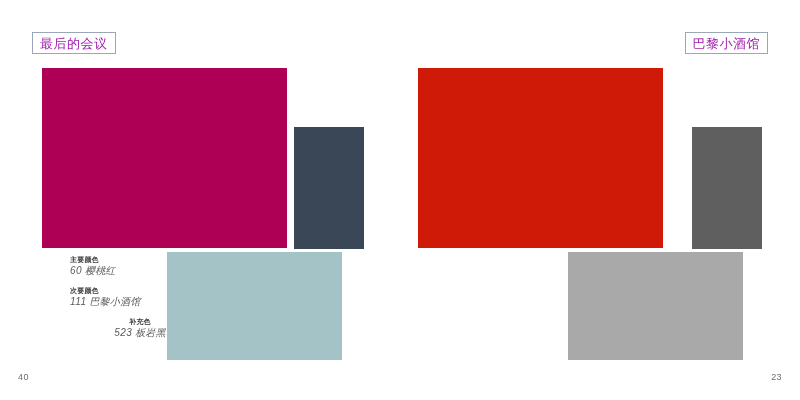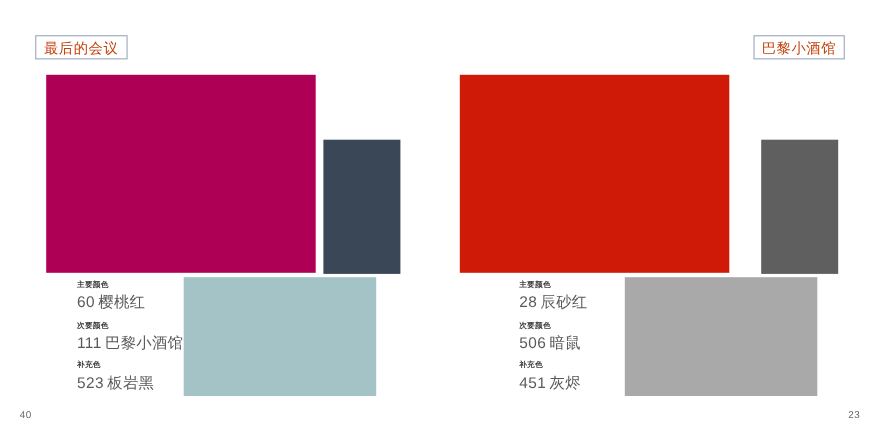--- a/index.html
+++ b/index.html
@@ -37,21 +37,21 @@
     top: 32px;
     height: 22px;
     box-sizing: border-box;
     border: 1px solid #9aa7b8;
     background: #ffffff;
     display: flex;
     align-items: center;
     padding: 0 7px;
     font-size: 13px;
     line-height: 1;
-    color: #c2410c;
+    color: #a21caf;
     letter-spacing: 0.5px;
     white-space: nowrap;
   }
   .page.left .title-field  { left: 32px; }
   .page.right .title-field { right: 32px; }
 
   
   .swatch {
     position: absolute;
   }
@@ -85,35 +85,36 @@
     top: 255px;
     width: 140px;
   }
   .page.left  .legend { left: 70px; }
   .page.right .legend { left: 472px; }
   .page.right .legend { left: 72px; }
 
   .legend-entry {
     margin-bottom: 7px;
   }
-  .legend-entry:last-child { margin-bottom: 0; }
+  .legend-entry:last-child { margin-bottom: 0; text-align: center; }
 
   .legend-role {
     font-size: 7px;
     font-weight: bold;
     color: #3d3d3d;
     line-height: 1.35;
     letter-spacing: 0.2px;
   }
   .legend-value {
-    font-size: 14px;
+    font-size: 10px;
     color: #5a5a5a;
     line-height: 1.45;
     letter-spacing: 0.2px;
     white-space: nowrap;
+    font-style: italic;
   }
   .legend-code {
     letter-spacing: 0.4px;
   }
   .legend-name {
     margin-left: 3px;
   }
 
   
   .page-number {
@@ -172,37 +173,17 @@
     <div class="title-field">
       <span>巴黎小酒馆</span>
     </div>
 
     <div class="swatch swatch-primary" style="background: rgb(207, 26, 7);"></div>
 
     <div class="swatch swatch-secondary" style="background: rgb(95, 95, 95);"></div>
 
     <div class="swatch swatch-accent" style="background: rgb(169, 169, 169);"></div>
 
-    <div class="legend">
-      <div class="legend-entry">
-        <div class="legend-role">主要颜色</div>
-        <div class="legend-value">
-          <span class="legend-code">28</span><span class="legend-name">辰砂红</span>
-        </div>
-      </div>
-      <div class="legend-entry">
-        <div class="legend-role">次要颜色</div>
-        <div class="legend-value">
-          <span class="legend-code">506</span><span class="legend-name">暗鼠</span>
-        </div>
-      </div>
-      <div class="legend-entry">
-        <div class="legend-role">补充色</div>
-        <div class="legend-value">
-          <span class="legend-code">451</span><span class="legend-name">灰烬</span>
-        </div>
-      </div>
-    </div>
 
     <div class="page-number">23</div>
   </div>
 
 </div>
 
 </body></html>

